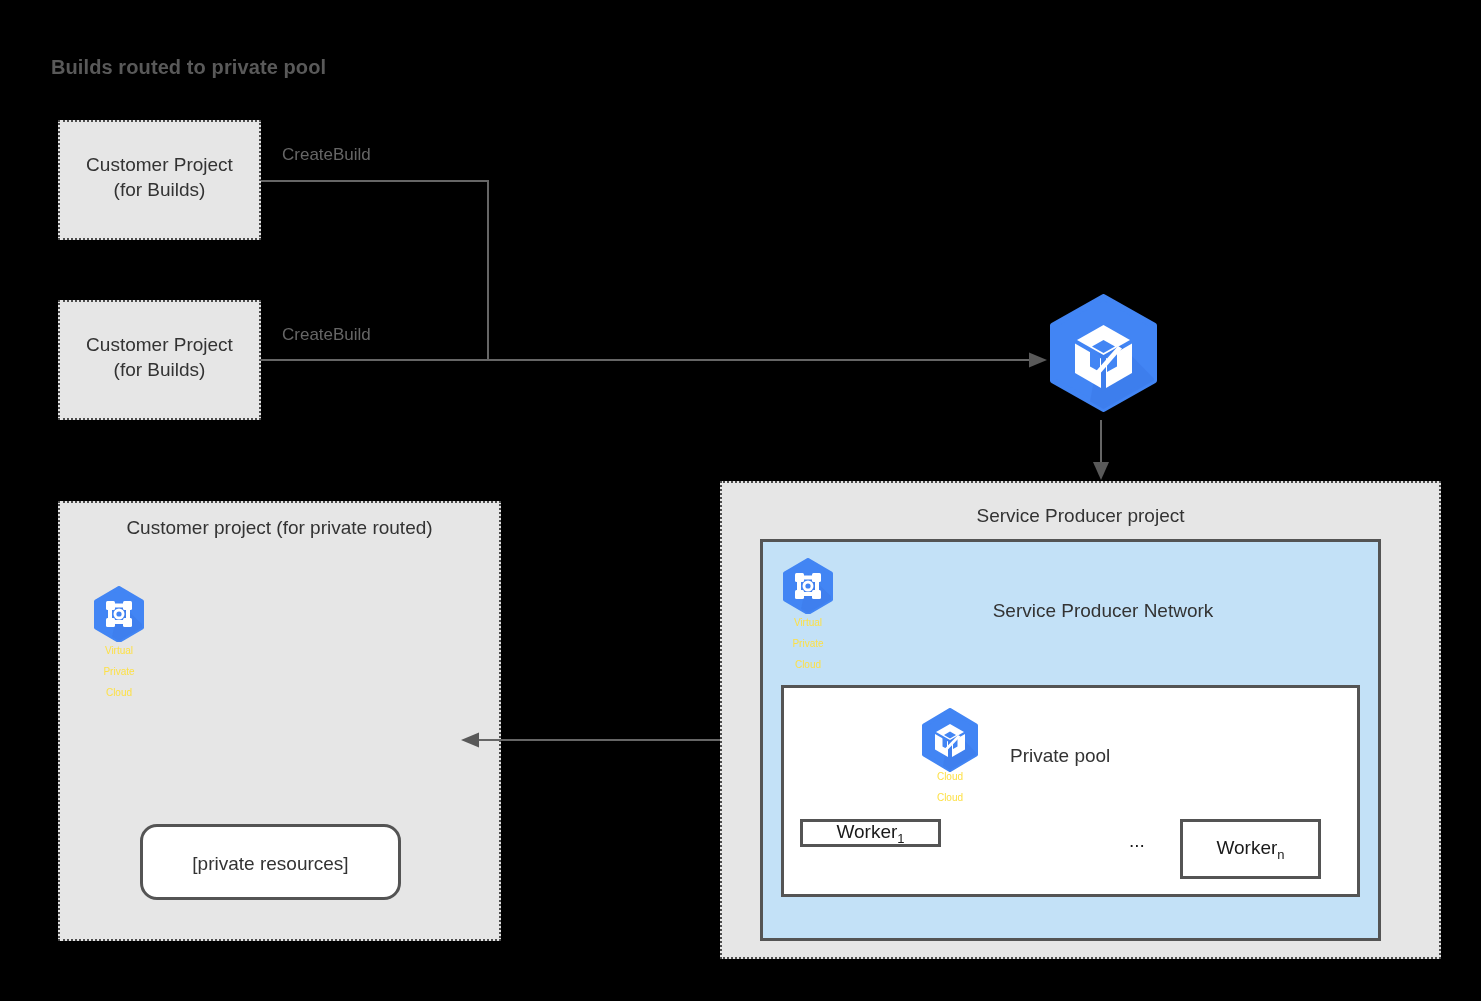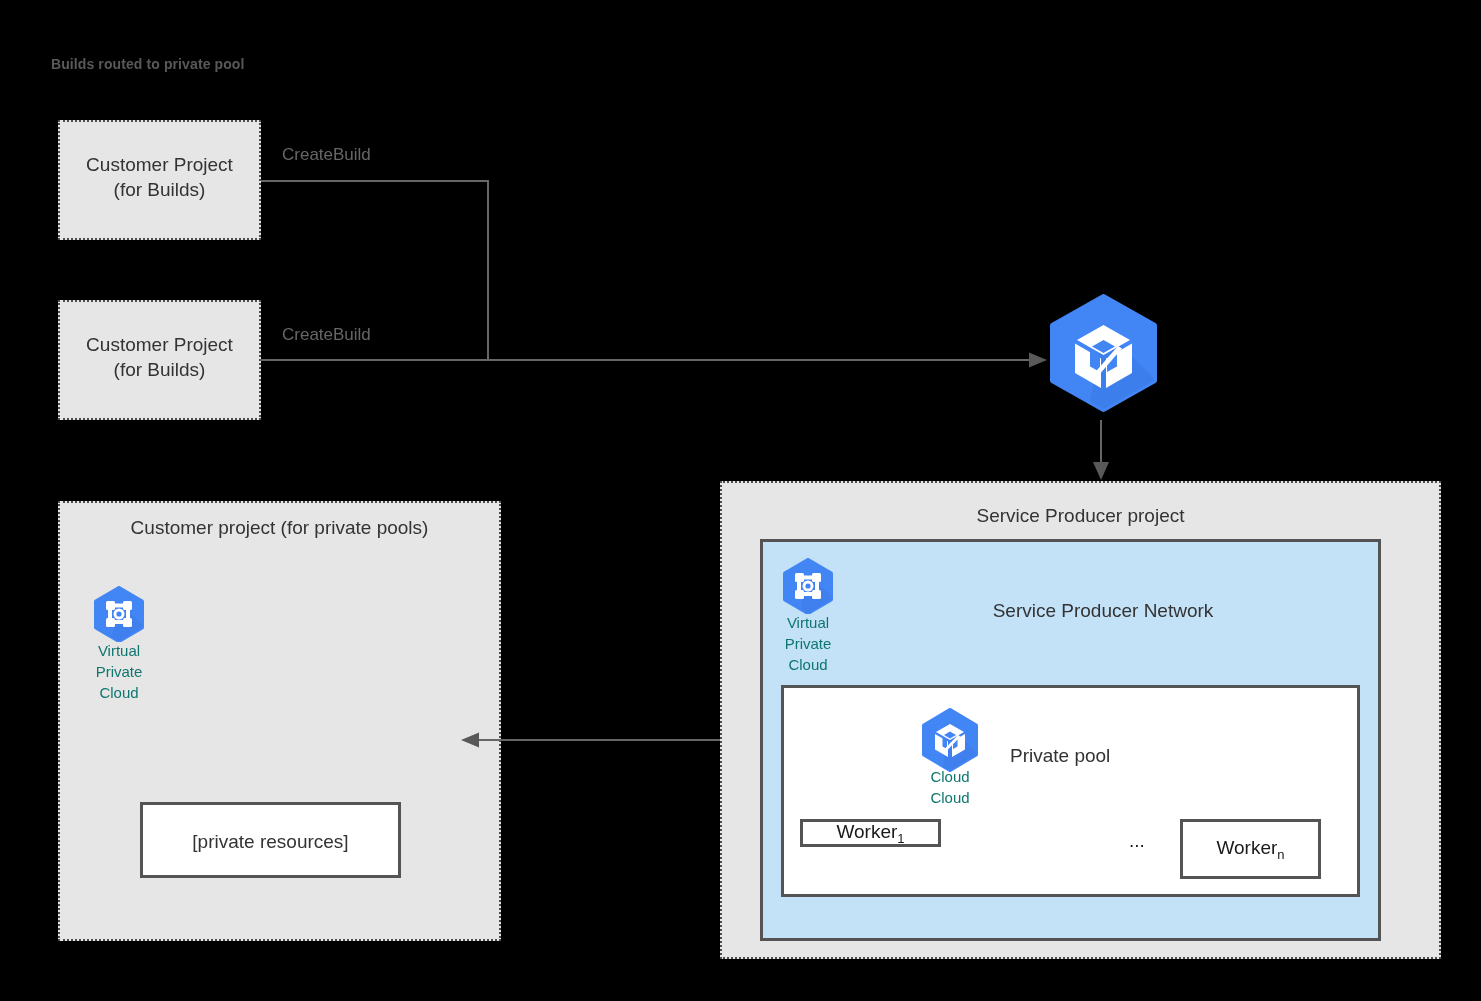--- a/index.html
+++ b/index.html
@@ -14,21 +14,21 @@
     background: #000000;
     font-family: "Liberation Sans", sans-serif;
     overflow: hidden;
   }
 
   
   .diagram-title {
     position: absolute;
     left: 51px;
     top: 56px;
-    font-size: 14px;
+    font-size: 20px;
     font-weight: bold;
     color: #595959;
     letter-spacing: 0.1px;
     white-space: nowrap;
   }
 
   
   .dotted-box {
     position: absolute;
     background: #e6e6e6;
@@ -65,22 +65,22 @@
   }
   .edge-label {
     position: absolute;
     color: #666666;
     font-size: 17px;
     white-space: nowrap;
   }
   .icon-caption {
     position: absolute;
     text-align: center;
-    color: #0f766e;
-    font-size: 15px;
+    color: #fde047;
+    font-size: 10px;
     line-height: 21px;
     white-space: nowrap;
   }
   .net-title {
     position: absolute;
     text-align: center;
     color: #333333;
     font-size: 19px;
     white-space: nowrap;
   }
@@ -182,21 +182,21 @@
       <polygon points="72,52 76,54.5 52,82 48,79.5" fill="#ffffff"></polygon>
     </svg>
   </div>
 
   <svg class="arrow-svg" style="left:1089px; top:420px;" width="24" height="62">
     <line x1="12" y1="0" x2="12" y2="46" stroke="#666666" stroke-width="2"></line>
     <polygon points="12,60 4,42 20,42" fill="#595959"></polygon>
   </svg>
 
   <div class="dotted-box" style="left:58px; top:501px; width:443px; height:440px;">
-    <div class="proj-label" style="left:0; top:12px;">Customer project (for private pools)</div>
+    <div class="proj-label" style="left:0; top:12px;">Customer project (for private routed)</div>
   </div>
 
 
   <div class="gicon" style="left:92px; top:586px; width:54px; height:56px;">
     <svg width="54" height="56" viewBox="0 0 54 56">
       <defs>
         <clipPath id="hexclipB">
           <path d="M27 2 L50 15.5 L50 41.5 L27 55 L4 41.5 L4 15.5 Z"></path>
         </clipPath>
       </defs>
@@ -217,21 +217,21 @@
       </g>
       <circle cx="27" cy="28" r="2.6" fill="#4285f4"></circle>
     </svg>
   </div>
   <div class="icon-caption" style="left:90px; top:640px; width:58px;">
     <div>Virtual</div>
     <div>Private</div>
     <div>Cloud</div>
   </div>
 
-  <div class="solid-box white-box" style="left:140px; top:802px; width:261px; height:76px;">
+  <div class="solid-box white-box" style="left:140px; top:824px; width:261px; height:76px;border-radius:17px;">
     <div class="center-text" style="left:0; top:24px; width:100%;">[private resources]</div>
   </div>
 
   <svg class="arrow-svg" style="left:459px; top:728px;" width="308" height="24">
     <line x1="16" y1="12" x2="292" y2="12" stroke="#666666" stroke-width="2"></line>
     <polygon points="2,12 20,4.5 20,19.5" fill="#595959"></polygon>
     <polygon points="306,12 288,4.5 288,19.5" fill="#595959"></polygon>
   </svg>
 
   <div class="dotted-box" style="left:720px; top:481px; width:721px; height:478px;">

